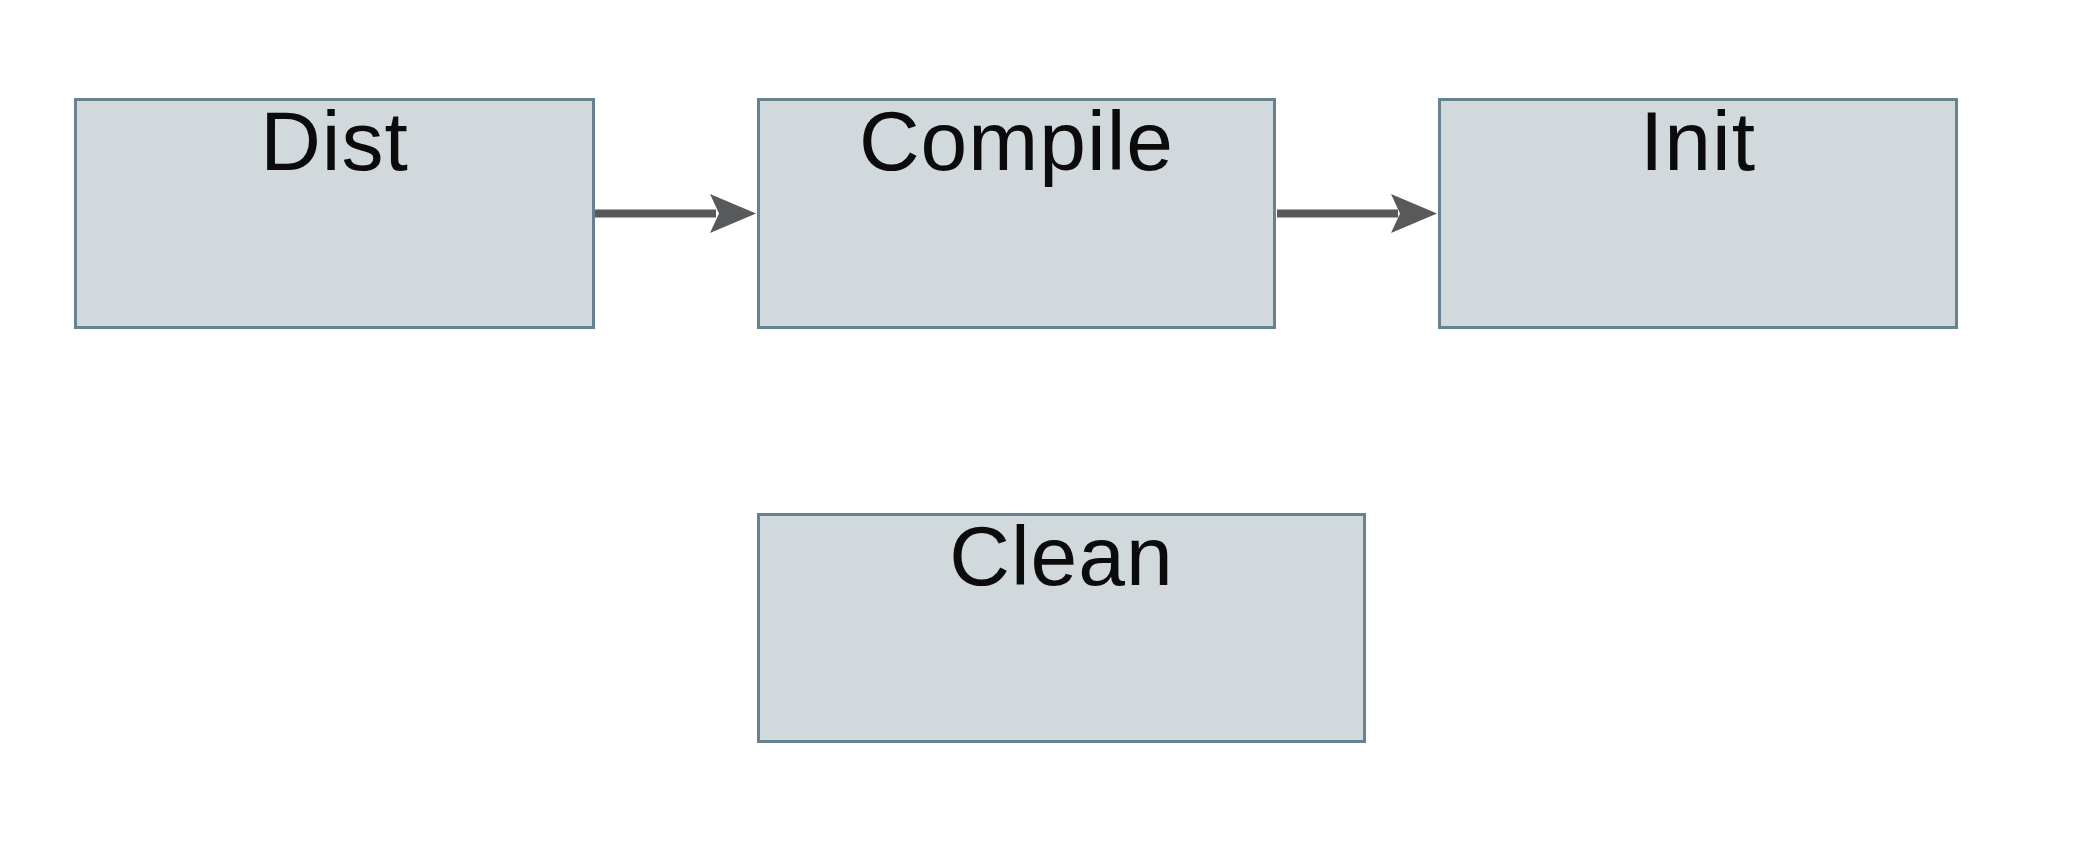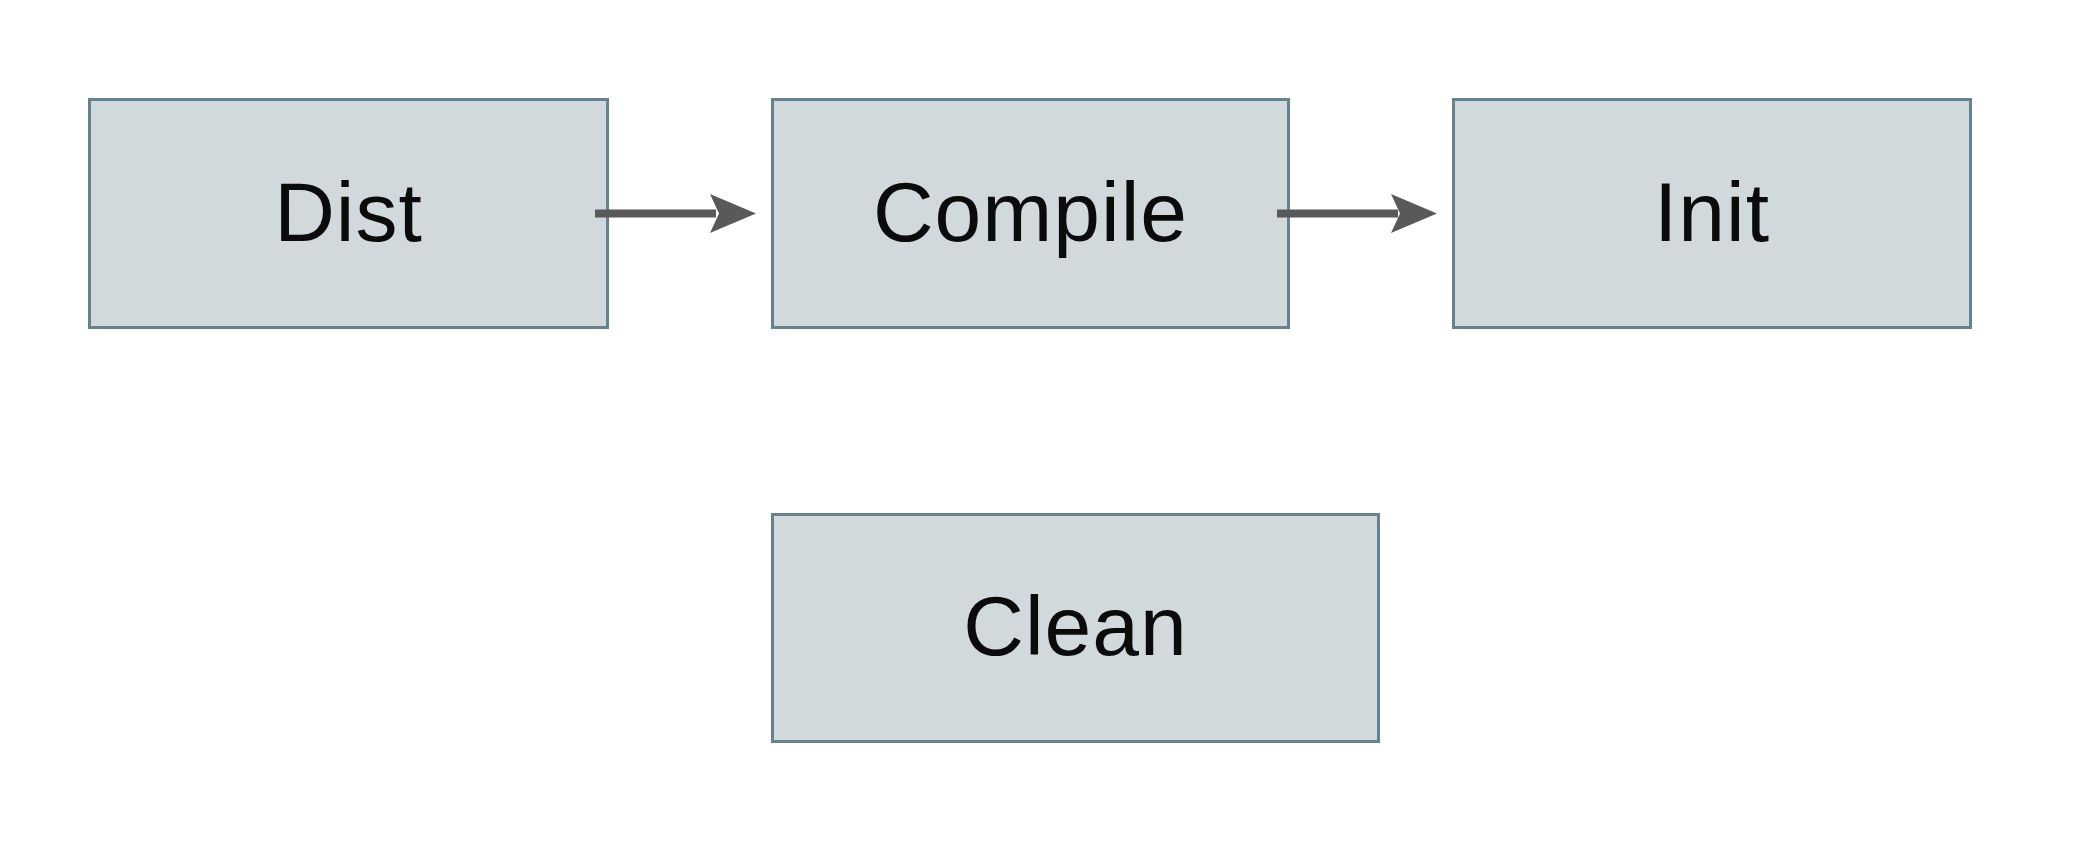--- a/index.html
+++ b/index.html
@@ -13,23 +13,21 @@
     background: var(--bg-color, #ffffff);
     font-family: "Liberation Sans", sans-serif;
     overflow: hidden;
   }
   .node {
     position: absolute;
     box-sizing: border-box;
     background: var(--node-fill, #d2d9dc);
     border: 3px solid var(--node-border, #66828f);
     display: flex;
-    align-items: center;
     justify-content: center;
-    margin-left: 14px;
   }
   .node-label {
     font-size: 84px;
     line-height: 1;
     color: var(--text-color, #0b0b0b);
     letter-spacing: 1px;
     transform: translateY(-2px);
   }
   #node-dist    { left: 74px;   top: 98px;  width: 521px; height: 231px; }
   #node-compile { left: 757px;  top: 98px;  width: 519px; height: 231px; }

